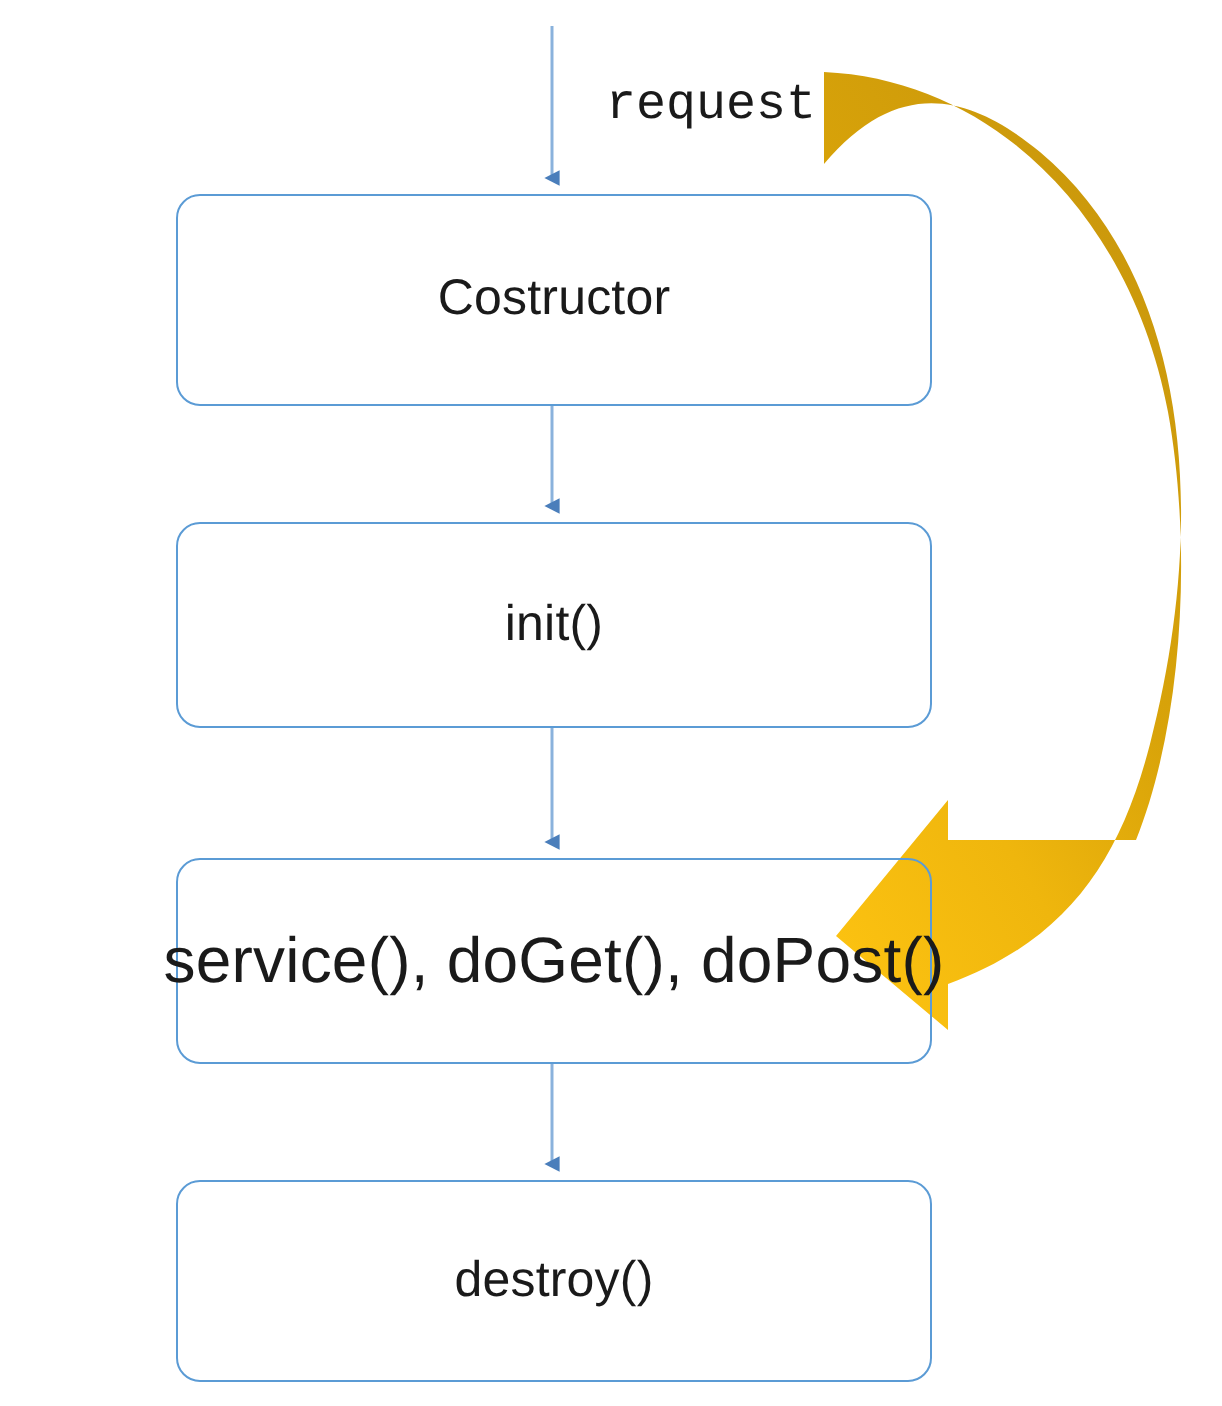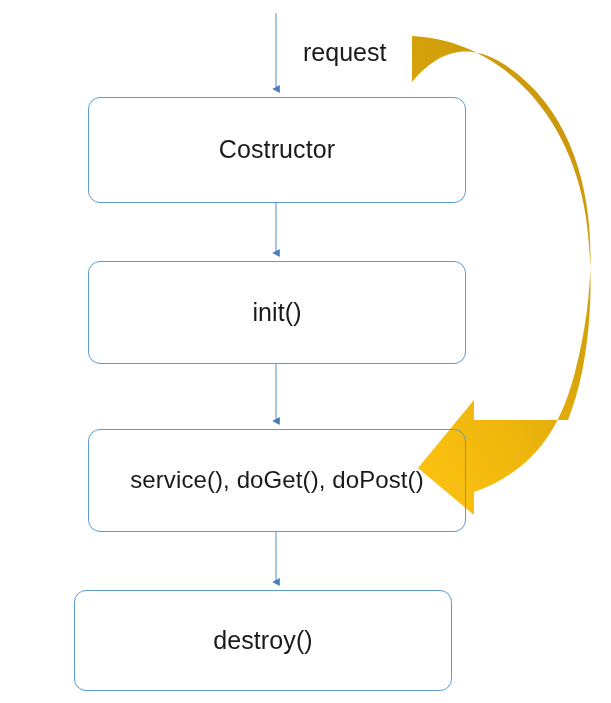--- a/index.html
+++ b/index.html
@@ -38,26 +38,26 @@
     font-family: "Liberation Sans", sans-serif;
     font-size: 25px;
     color: #1a1a1a;
     letter-spacing: 0.1px;
     line-height: 1.1;
     white-space: nowrap;
   }
   #box-constructor { left: 88px;  top: 97px;  width: 378px; height: 106px; }
   #box-init        { left: 88px;  top: 261px; width: 378px; height: 103px; }
   #box-service     { left: 88px;  top: 429px; width: 378px; height: 103px; }
-  #box-destroy     { left: 74px;  top: 590px; width: 378px; height: 101px; }
-  #box-service .node-label { font-size: 24px; }
+  #box-destroy     { left: 88px;  top: 590px; width: 378px; height: 101px; }
+  #box-service .node-label { font-size: 32px; }
 
   .edge-label {
     position: absolute;
-    font-family: Liberation Sans, sans-serif;
+    font-family: Liberation Mono, monospace;
     font-size: 25px;
     color: #1a1a1a;
     white-space: nowrap;
   }
   #label-request { left: 303px; top: 38px; }
 </style>
 </head>
 <body>
 
 <div id="diagram-root">

